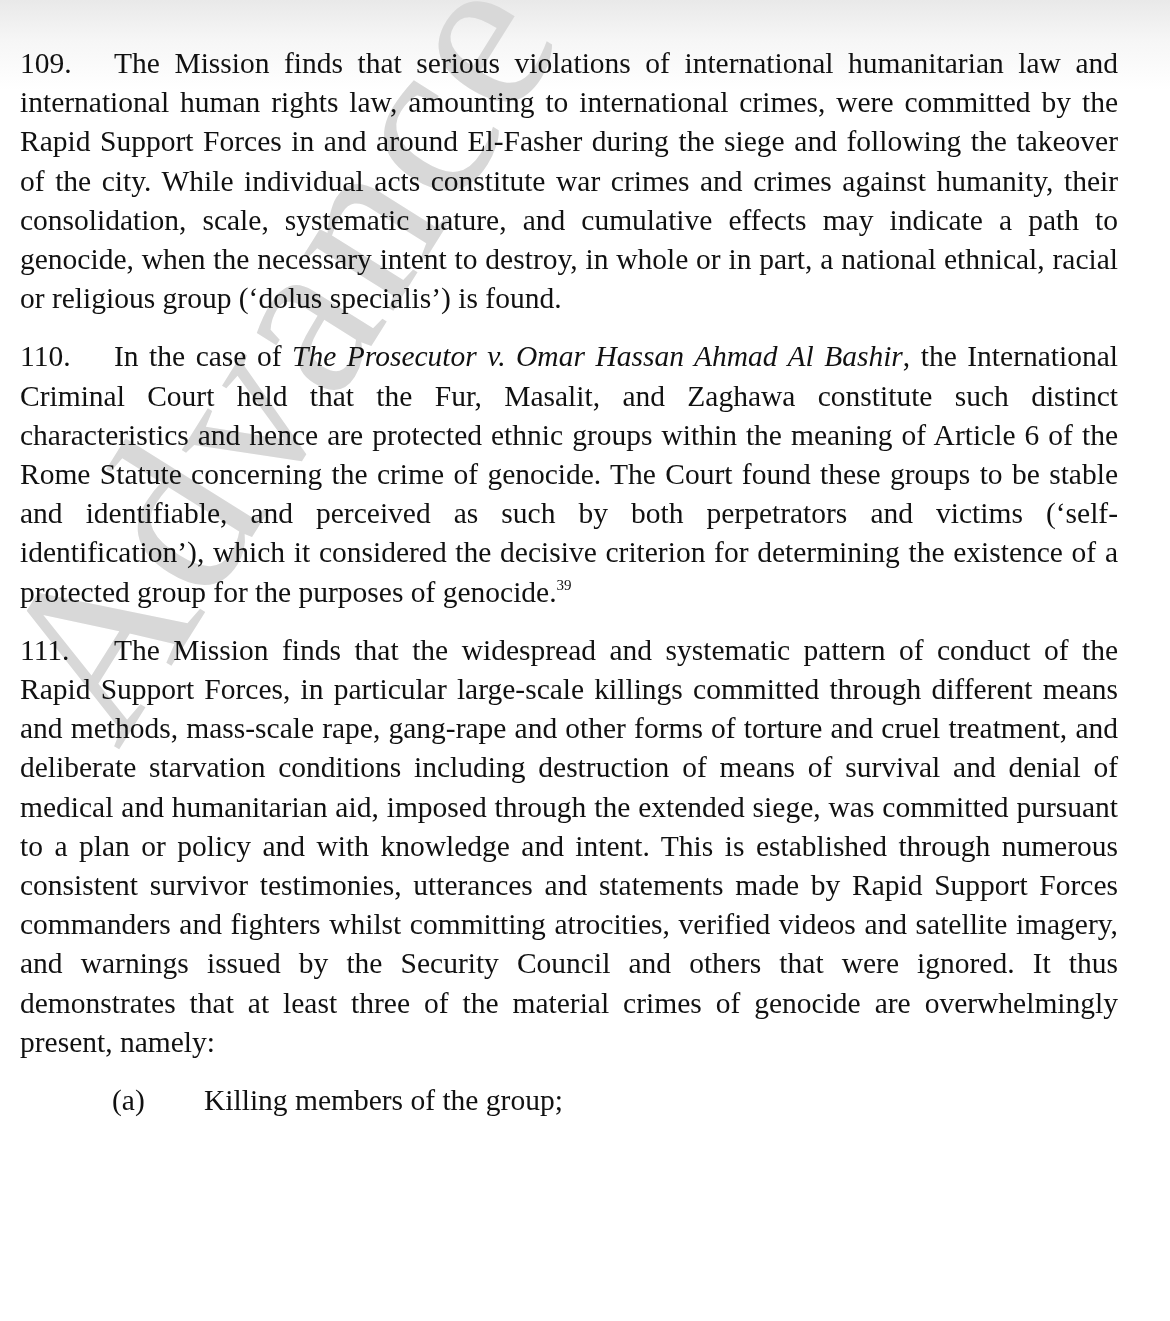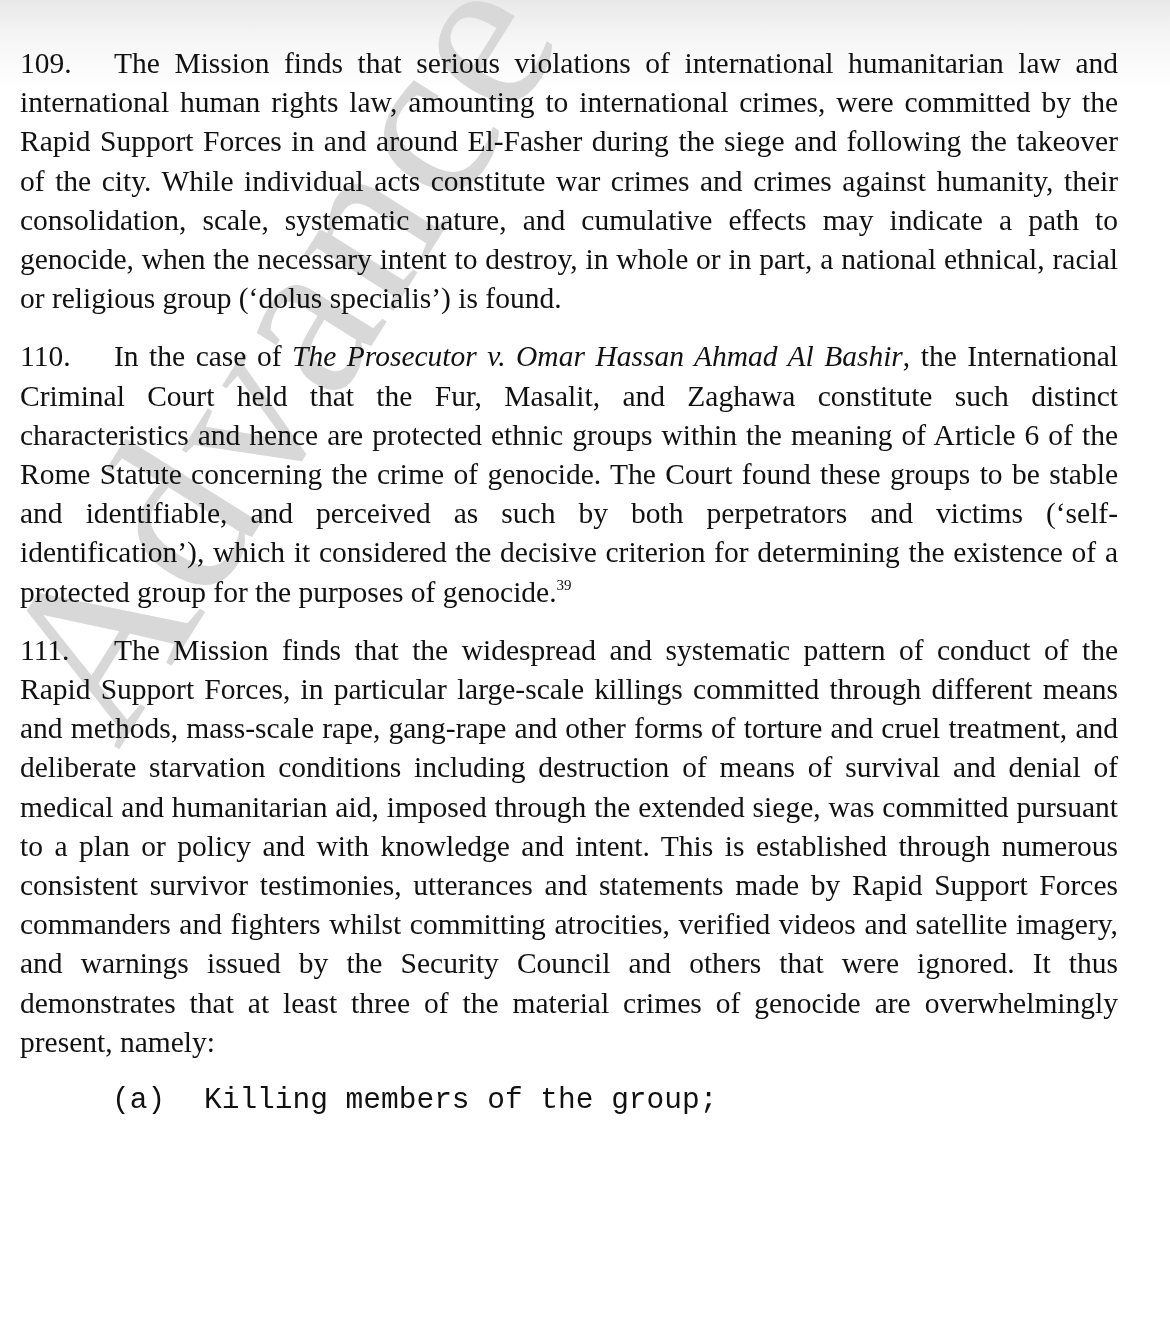--- a/index.html
+++ b/index.html
@@ -18,21 +18,20 @@
   .page { position: absolute; left: 20px; top: 44px; width: 1098px; z-index: 1; }
   .para {
     font-size: 29.5px; line-height: 39.2px; text-align: justify; margin: 0 0 19px 0;
   }
   .para .num { display: inline-block; width: 94px; }
   .para i { font-style: italic; }
   sup { font-size: 15px; line-height: 0; vertical-align: 12px; }
   .sub {
     font-size: 29.5px; line-height: 39.2px; text-align: justify; margin: 0 0 19px 0;
     text-indent: 92px;
-    font-family: Liberation Mono, monospace;
   }
   .sub .lab { display: inline-block; width: 92px; text-indent: 0; }
   .sub.last { text-align-last: left; }
 </style>
 </head>
 <body>
 
 <div class="watermark">Advance Unedited Version</div>
 
 <div class="page">

